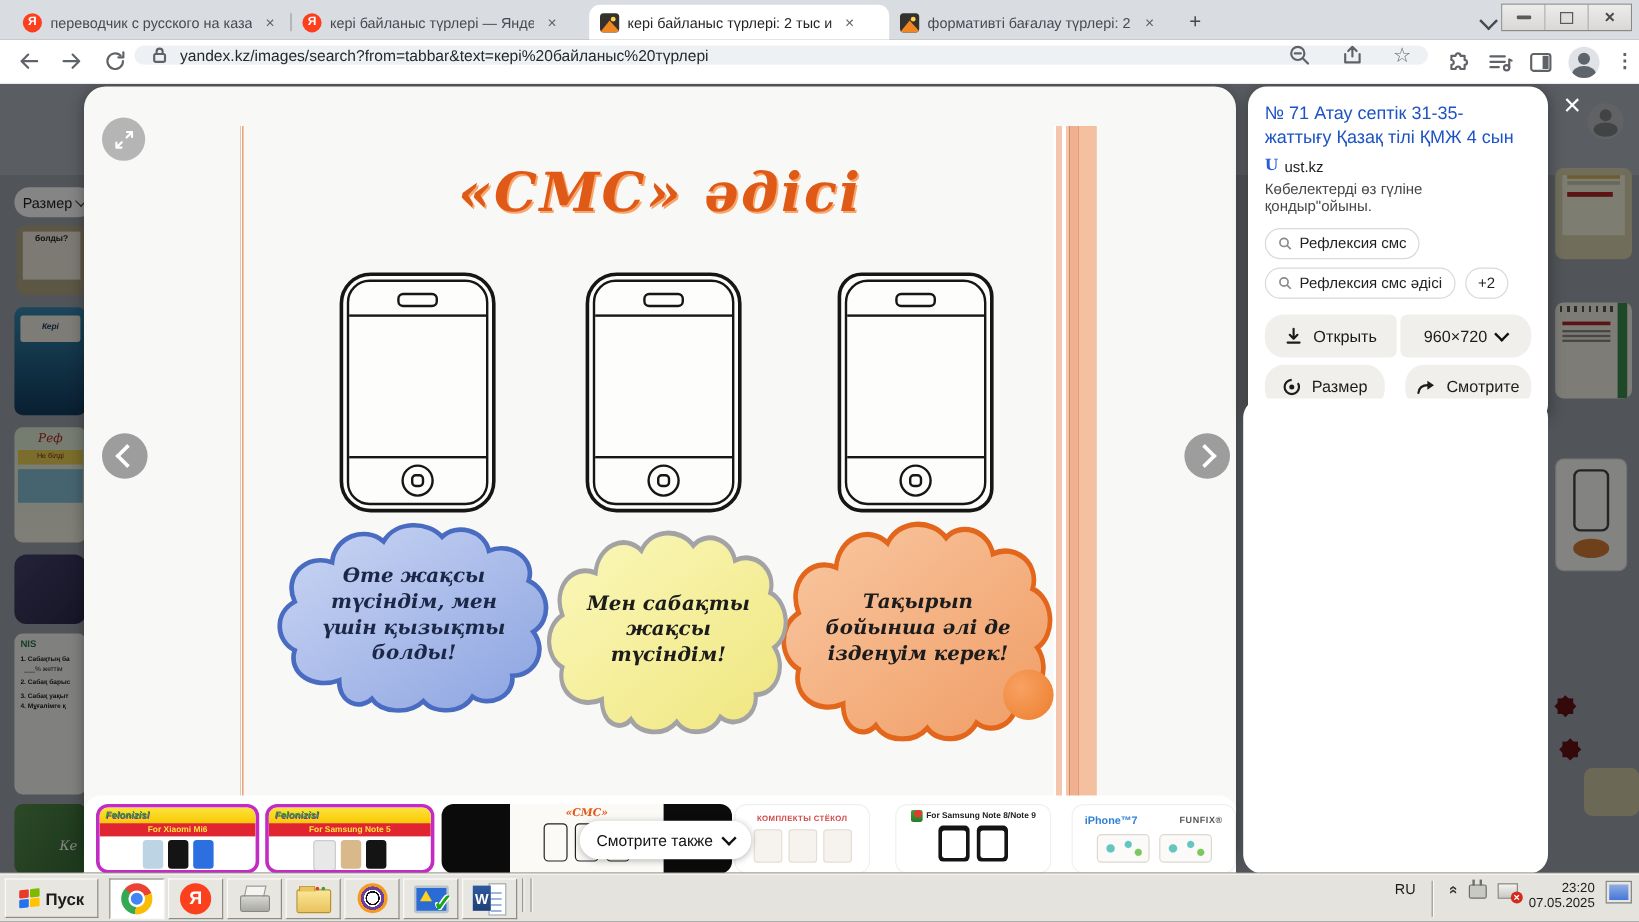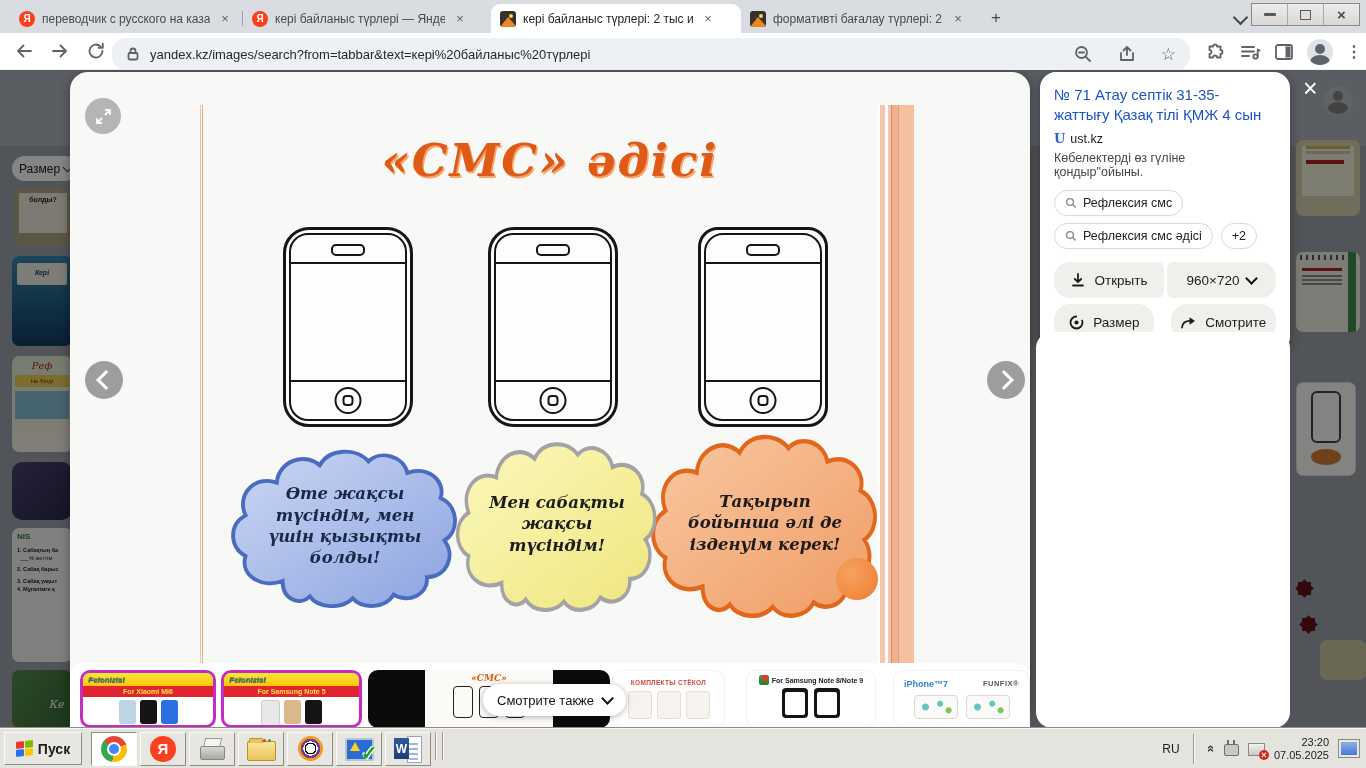--- a/index.html
+++ b/index.html
@@ -27,21 +27,21 @@
           border-right:1px solid #aaa;color:#4c4c4c;background:linear-gradient(#ececea,#d9d8d6)}
   .winbtn:last-child{border-right:none}
   .glyph-min{width:12px;height:3px;background:#5a5a5a;border-radius:1px}
   .glyph-rst{width:9px;height:8px;border:1.5px solid #5a5a5a;position:relative;background:#dfdedd}
   .glyph-rst:before{content:'';position:absolute;top:-4px;left:3px;width:9px;height:8px;border:1.5px solid #5a5a5a;z-index:-1}
   .glyph-x{font-size:15px;font-weight:bold;line-height:1}
   
   .toolbar{position:absolute;top:33px;left:0;width:1366px;height:37px;background:#fff;border-bottom:1px solid #ececec;box-sizing:border-box}
   .navic{position:absolute;top:8px;width:20px;height:20px}
   .omnibox{position:absolute;left:112px;top:5px;width:1078px;height:16px;border-radius:14px;background:#eef1f4;
-           display:flex;align-items:center;padding:16px 14px;box-sizing:border-box;gap:10px}
+           display:flex;align-items:center;padding:0 14px;box-sizing:border-box;gap:10px}
   .url{font-size:13px;color:#26282b;white-space:nowrap;overflow:hidden}
   .omni-right{margin-left:auto;display:flex;align-items:center;gap:24px}
   .tb-right{position:absolute;right:4px;top:6px;display:flex;align-items:center;gap:13px}
   .star{font-size:17px;color:#5f6368;line-height:1}
   .dots{font-size:16px;color:#5f6368;letter-spacing:0;line-height:1;font-weight:bold}
   .tb-avatar{width:26px;height:26px;border-radius:50%;background:#dfe3e8;position:relative;overflow:hidden}
   .tb-avatar:before{content:'';position:absolute;top:5px;left:8px;width:10px;height:10px;border-radius:50%;background:#5d646b}
   .tb-avatar:after{content:'';position:absolute;top:16px;left:3px;width:20px;height:14px;border-radius:50%;background:#5d646b}
   
   .content{position:absolute;top:70px;left:0;width:1366px;height:658px;background:#515458;overflow:hidden}
@@ -70,21 +70,21 @@
   .ph-in{width:100%;height:100%;border:2px solid #161616;border-radius:19px;position:relative;box-sizing:border-box}
   .ph-spk{position:absolute;top:9px;left:50%;transform:translateX(-50%);width:30px;height:8px;border:2px solid #161616;border-radius:5px}
   .ph-screen{position:absolute;top:27px;bottom:37px;left:0;right:0;border-top:2px solid #161616;border-bottom:2px solid #161616}
   .ph-home{position:absolute;bottom:5px;left:50%;transform:translateX(-50%);width:27px;height:27px;border:2px solid #161616;border-radius:50%;box-sizing:border-box}
   .ph-home-in{position:absolute;inset:6px;border:2px solid #161616;border-radius:4px}
   .cloud{position:absolute}
   .cloud svg{position:absolute;inset:0;width:100%;height:100%}
   .cloud-text{position:absolute;inset:0;display:flex;align-items:center;justify-content:center;text-align:center;
               font-family:"DejaVu Serif",serif;font-style:italic;font-weight:bold;font-size:16.5px;line-height:1.3;
               padding:18px 34px;box-sizing:border-box;color:#1c1c1c}
-  .cloud-blue{left:158px;top:372px;width:234px;height:164px}
+  .cloud-blue{left:158px;top:358px;width:234px;height:164px}
   .cloud-blue .cloud-text{color:#1b2747}
   .cloud-yellow{left:383px;top:364px;width:208px;height:176px}
   .cloud-orange{left:578px;top:356px;width:234px;height:190px}
   .cloud-dot{position:absolute;left:766px;top:486px;width:42px;height:42px;border-radius:50%;
              background:radial-gradient(circle at 35% 35%,#f7a263,#ed7d2b)}
   .circbtn{position:absolute;border-radius:50%;display:flex;align-items:center;justify-content:center}
   .fsbtn{left:15px;top:26px;width:36px;height:36px;background:#b5b5b5}
   .navbtn{width:38px;height:38px;background:#9d9d9d;top:289px}
   .navL{left:15px}.navR{left:917px}
   .nav-chev{width:11px;height:11px;border-right:3px solid #fff;border-bottom:3px solid #fff}
@@ -175,21 +175,21 @@
   .mon-ic{width:25px;height:19px;background:#2b6cd4;border:2px solid #b8c4cc;border-radius:2px;position:relative;margin-top:2px}
   .mon-ic .warn{position:absolute;left:3px;top:2px;width:0;height:0;border-left:5px solid transparent;border-right:5px solid transparent;border-bottom:9px solid #ffd21e}
   .mon-ic .chk{position:absolute;right:-6px;bottom:-6px;color:#19a519;font-size:20px;font-weight:bold;text-shadow:1px 1px 0 #fff,-1px -1px 0 #fff}
   .word-ic{width:28px;height:25px;position:relative}
   .word-ic .pg{position:absolute;right:0;top:0;width:13px;height:25px;background:#fff;border:1px solid #9aa;
                background-image:repeating-linear-gradient(#fff 0 3px,#9fb6e0 3px 5px);background-size:9px 100%;background-repeat:no-repeat;background-position:1px 3px}
   .word-ic .wsq{position:absolute;left:0;top:2px;width:15px;height:21px;background:linear-gradient(#2d5a9e,#1e3f77);color:#fff;
                font-weight:bold;font-size:12px;display:flex;align-items:center;justify-content:center}
   .tsep{width:0;height:30px;border-left:1px solid #9b998f;border-right:1px solid #fbfaf8;margin:0 4px}
   .handle{width:0;height:28px;border-left:1px solid #9b998f;border-right:1px solid #fbfaf8;margin:0 1px}
-  .tray{margin-left:auto;display:flex;align-items:center;gap:9px;padding-right:6px}
+  .tray{margin-left:auto;display:flex;align-items:flex-start;gap:9px;padding-right:6px}
   .lang{font-size:12px;color:#1c1c1c}
   .hidden-ic{display:inline-block;transform:rotate(90deg);font-size:13px;color:#333;font-weight:bold}
   .plug-ic{width:13px;height:10px;background:#c9c9c4;border:1px solid #6f6f68;border-radius:2px;position:relative;margin-top:3px}
   .plug-ic:before{content:'';position:absolute;top:-5px;left:2px;width:2px;height:5px;background:#6f6f68;box-shadow:6px 0 0 #6f6f68}
   .flagx-ic{width:15px;height:11px;background:linear-gradient(#f2f2ef,#c9c9c4);border:1px solid #8a8a82;position:relative;margin-top:2px}
   .flagx-ic:after{content:'×';position:absolute;right:-5px;bottom:-5px;width:10px;height:10px;border-radius:50%;background:#d42a1e;
                   color:#fff;font-size:9px;line-height:10px;text-align:center;font-weight:bold}
   .clock{font-size:11px;line-height:13px;color:#1c1c1c;text-align:right}
   .showdesk{width:20px;height:17px;background:linear-gradient(#9ab6e4,#3a6fd8);border:1px solid #8a8a82;box-shadow:inset 0 0 0 2px #e8e6e0}
   

